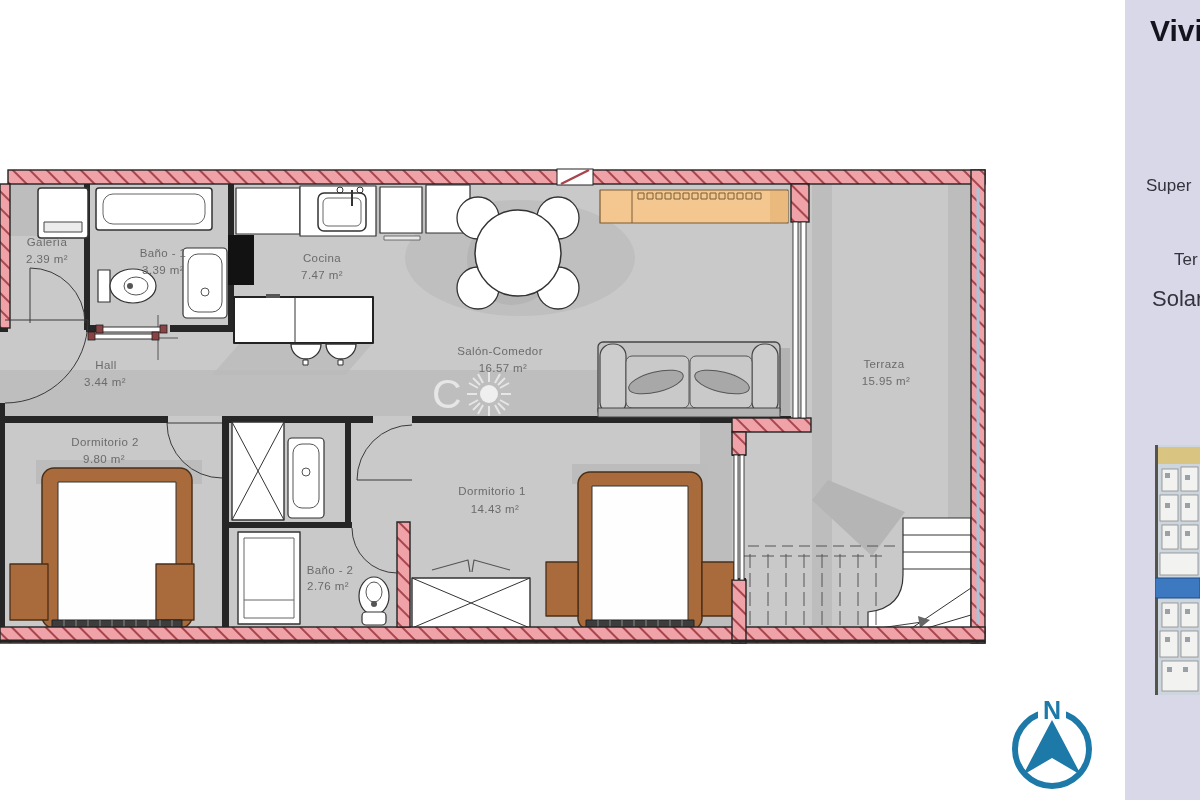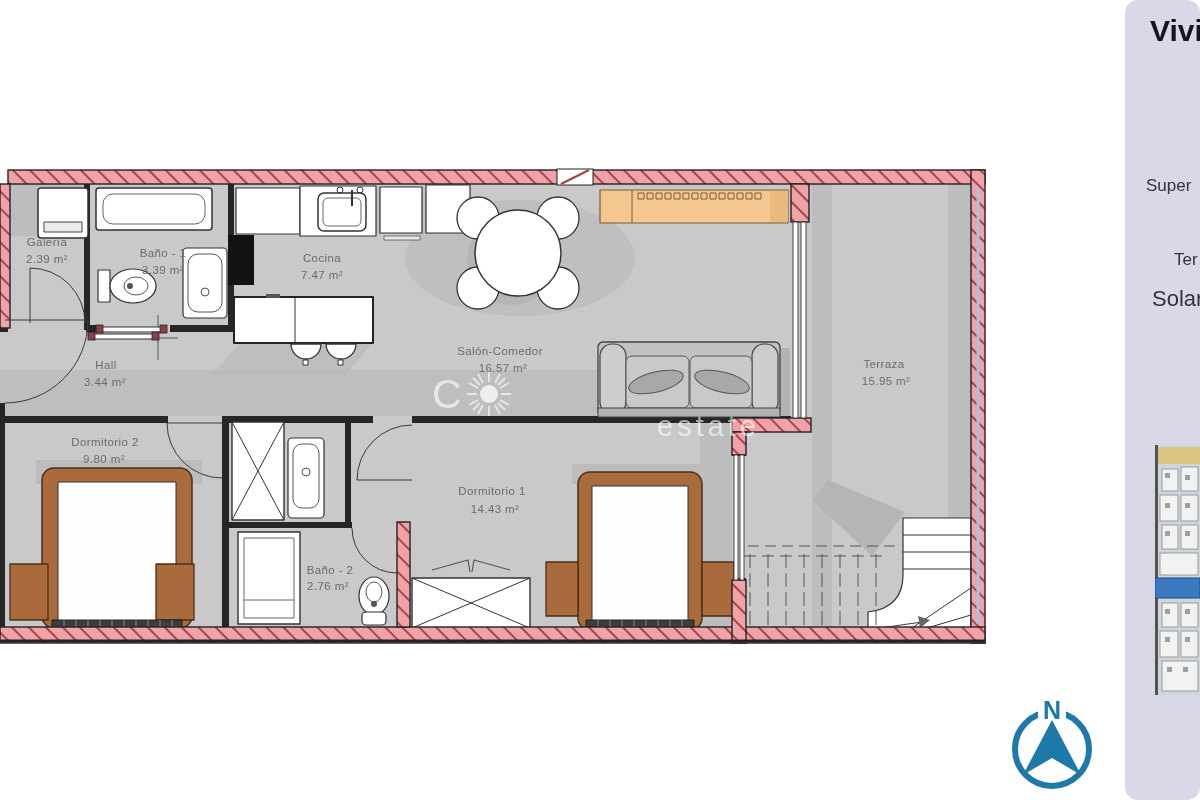--- a/index.html
+++ b/index.html
@@ -12,21 +12,21 @@
   .stage{position:relative;width:1200px;height:800px;background:#fff;overflow:hidden;}
   .plan-svg{position:absolute;left:0;top:160px;}
   svg text{font-family:"Liberation Sans",sans-serif;}
 
   .watermark{position:absolute;left:432px;top:370px;width:330px;color:rgba(255,255,255,0.62);pointer-events:none;}
   .wm-row{display:flex;align-items:center;}
   .wm-word{font-size:41px;font-weight:400;letter-spacing:2px;line-height:1;}
   .wm-sun{width:48px;height:48px;margin:0 1px;}
   .wm-sub{text-align:right;font-size:29px;letter-spacing:4px;margin-top:-8px;padding-right:2px;color:rgba(255,255,255,0.60);}
 
-  .panel{position:absolute;left:1125px;top:0;width:75px;height:800px;background:var(--panel-bg);overflow:hidden;border-radius:13px;}
+  .panel{position:absolute;left:1125px;top:0;width:75px;height:800px;background:var(--panel-bg);overflow:hidden;}
   .panel-title{position:absolute;left:25px;top:14px;font-size:30px;font-weight:bold;color:#14141e;white-space:nowrap;}
   .panel-label{position:absolute;white-space:nowrap;color:#33333d;}
   .pl-1{left:21px;top:160px;font-size:17px;margin-top:16px;}
   .pl-2{left:49px;top:250px;font-size:17px;text-align:center;}
   .pl-3{left:27px;top:286px;font-size:22px;}
   .thumb{position:absolute;left:30px;top:445px;width:45px;height:250px;}
 
   .compass{position:absolute;left:1005px;top:692px;}
 </style>
 </head>
@@ -355,21 +355,20 @@
         <line x1="4" y1="13" x2="13" y2="18"></line>
             <line x1="35" y1="30" x2="44" y2="35"></line>
         <line x1="4" y1="35" x2="13" y2="30"></line>
             <line x1="35" y1="18" x2="44" y2="13"></line>
         <line x1="13" y1="44" x2="18" y2="35"></line>
             <line x1="30" y1="13" x2="35" y2="4"></line>
       </g>
       <circle cx="24" cy="24" r="9" fill="rgba(255,255,255,0.75)"></circle>
     </svg>
   </div>
-  <div class="wm-sub">estate</div>
 </div>
 
 <div class="panel">
   <div class="panel-title">Vivi</div>
   <div class="panel-label pl-1">Super</div>
   <div class="panel-label pl-2">Ter</div>
   <div class="panel-label pl-3">Solar</div>
   <div class="thumb">
     <svg width="45" height="250" viewBox="0 0 45 250">
       <rect x="0" y="0" width="45" height="250" fill="#cdd5de"></rect>

